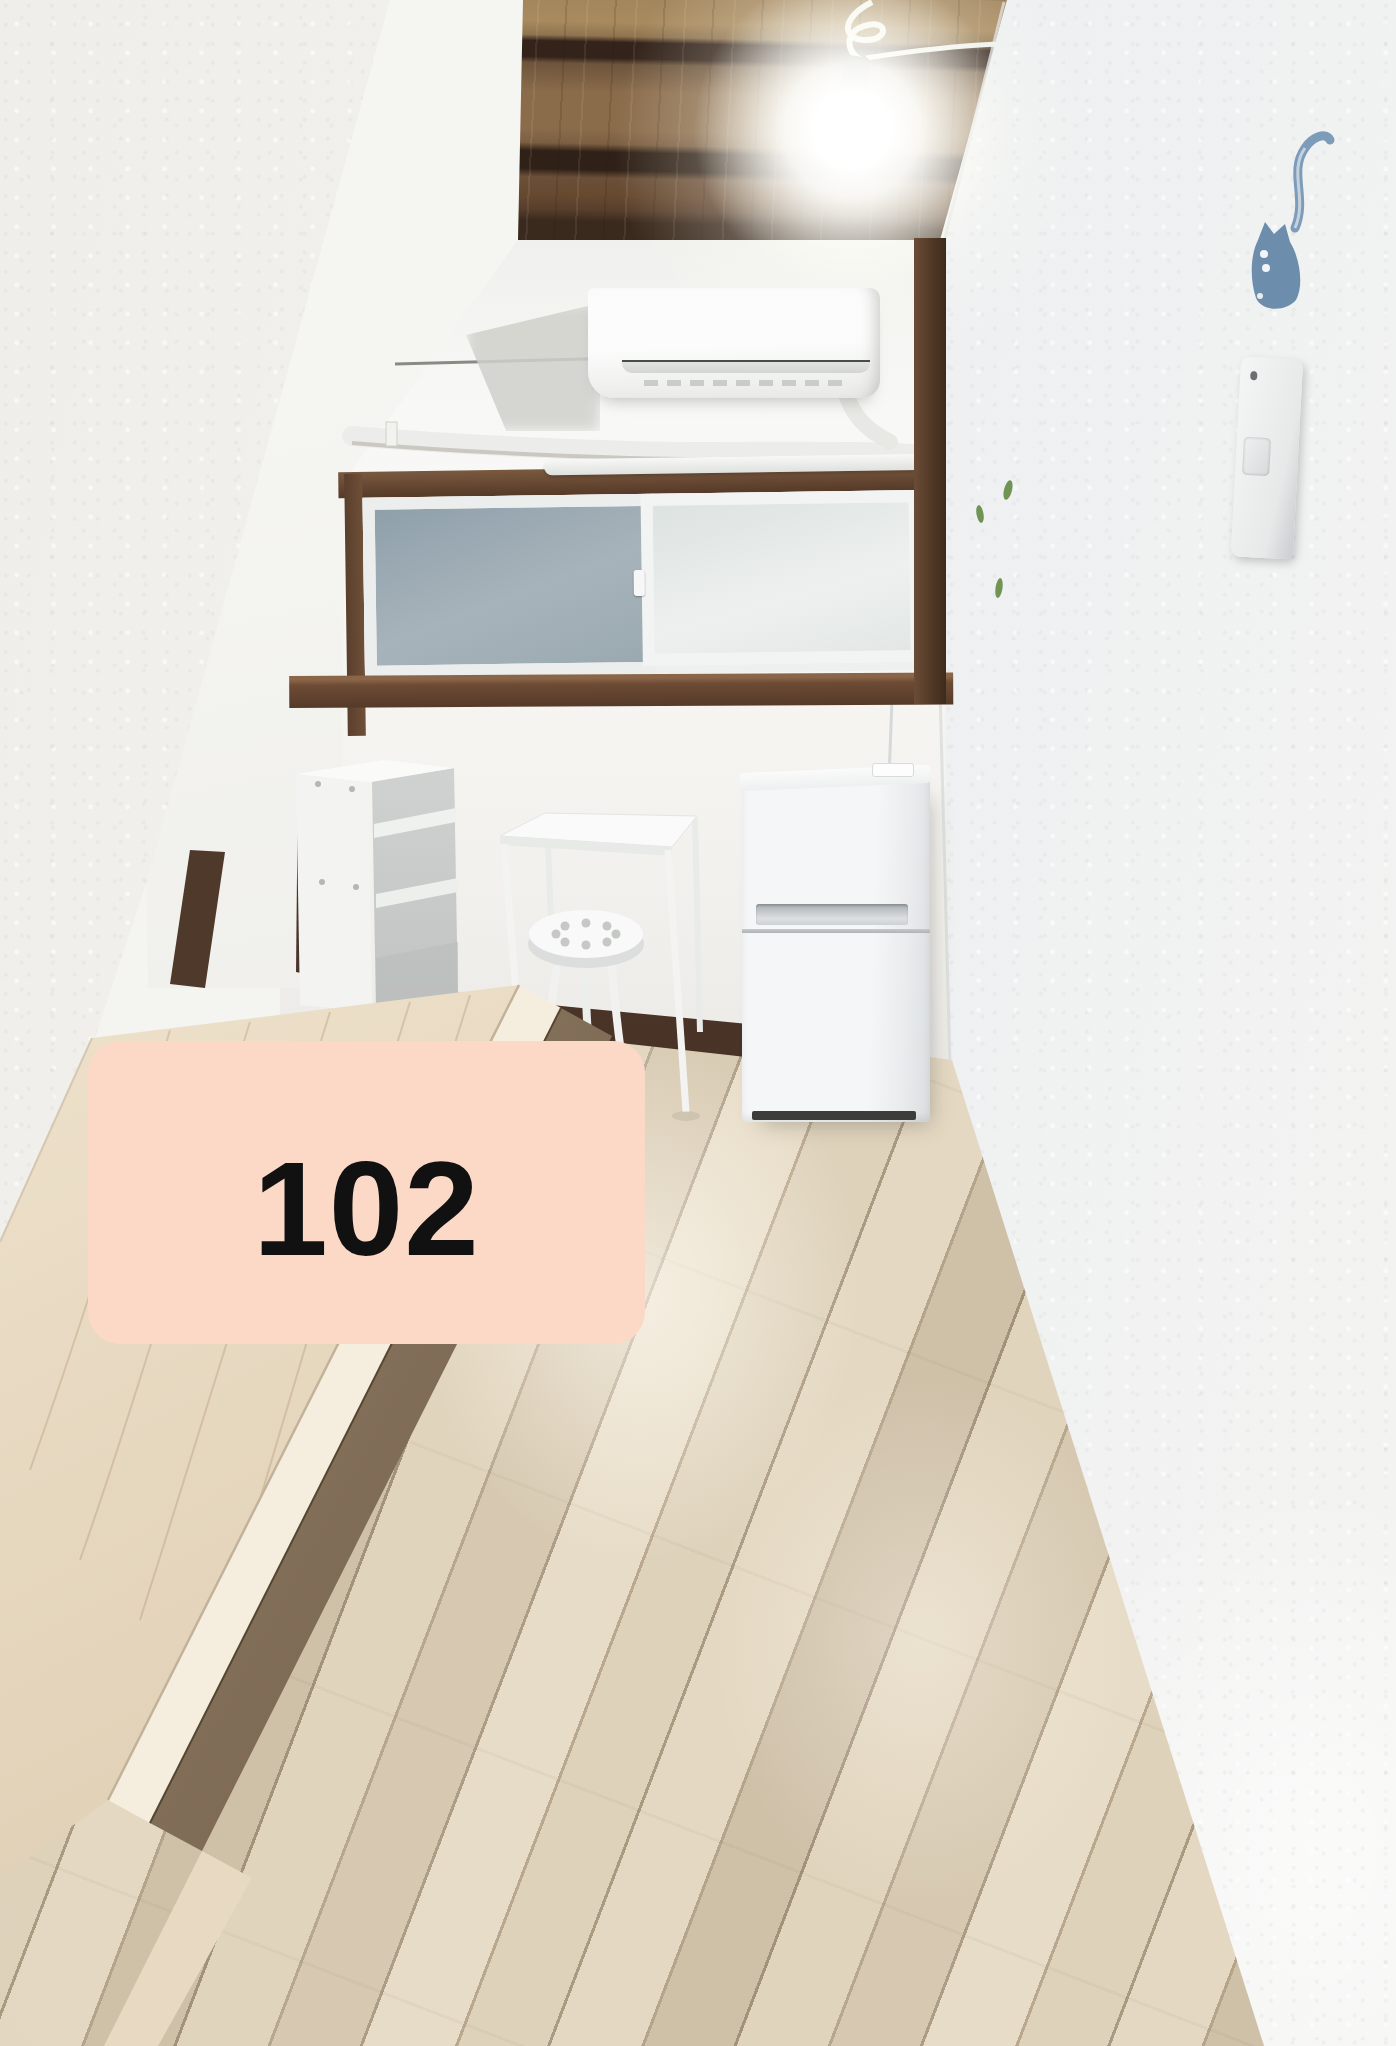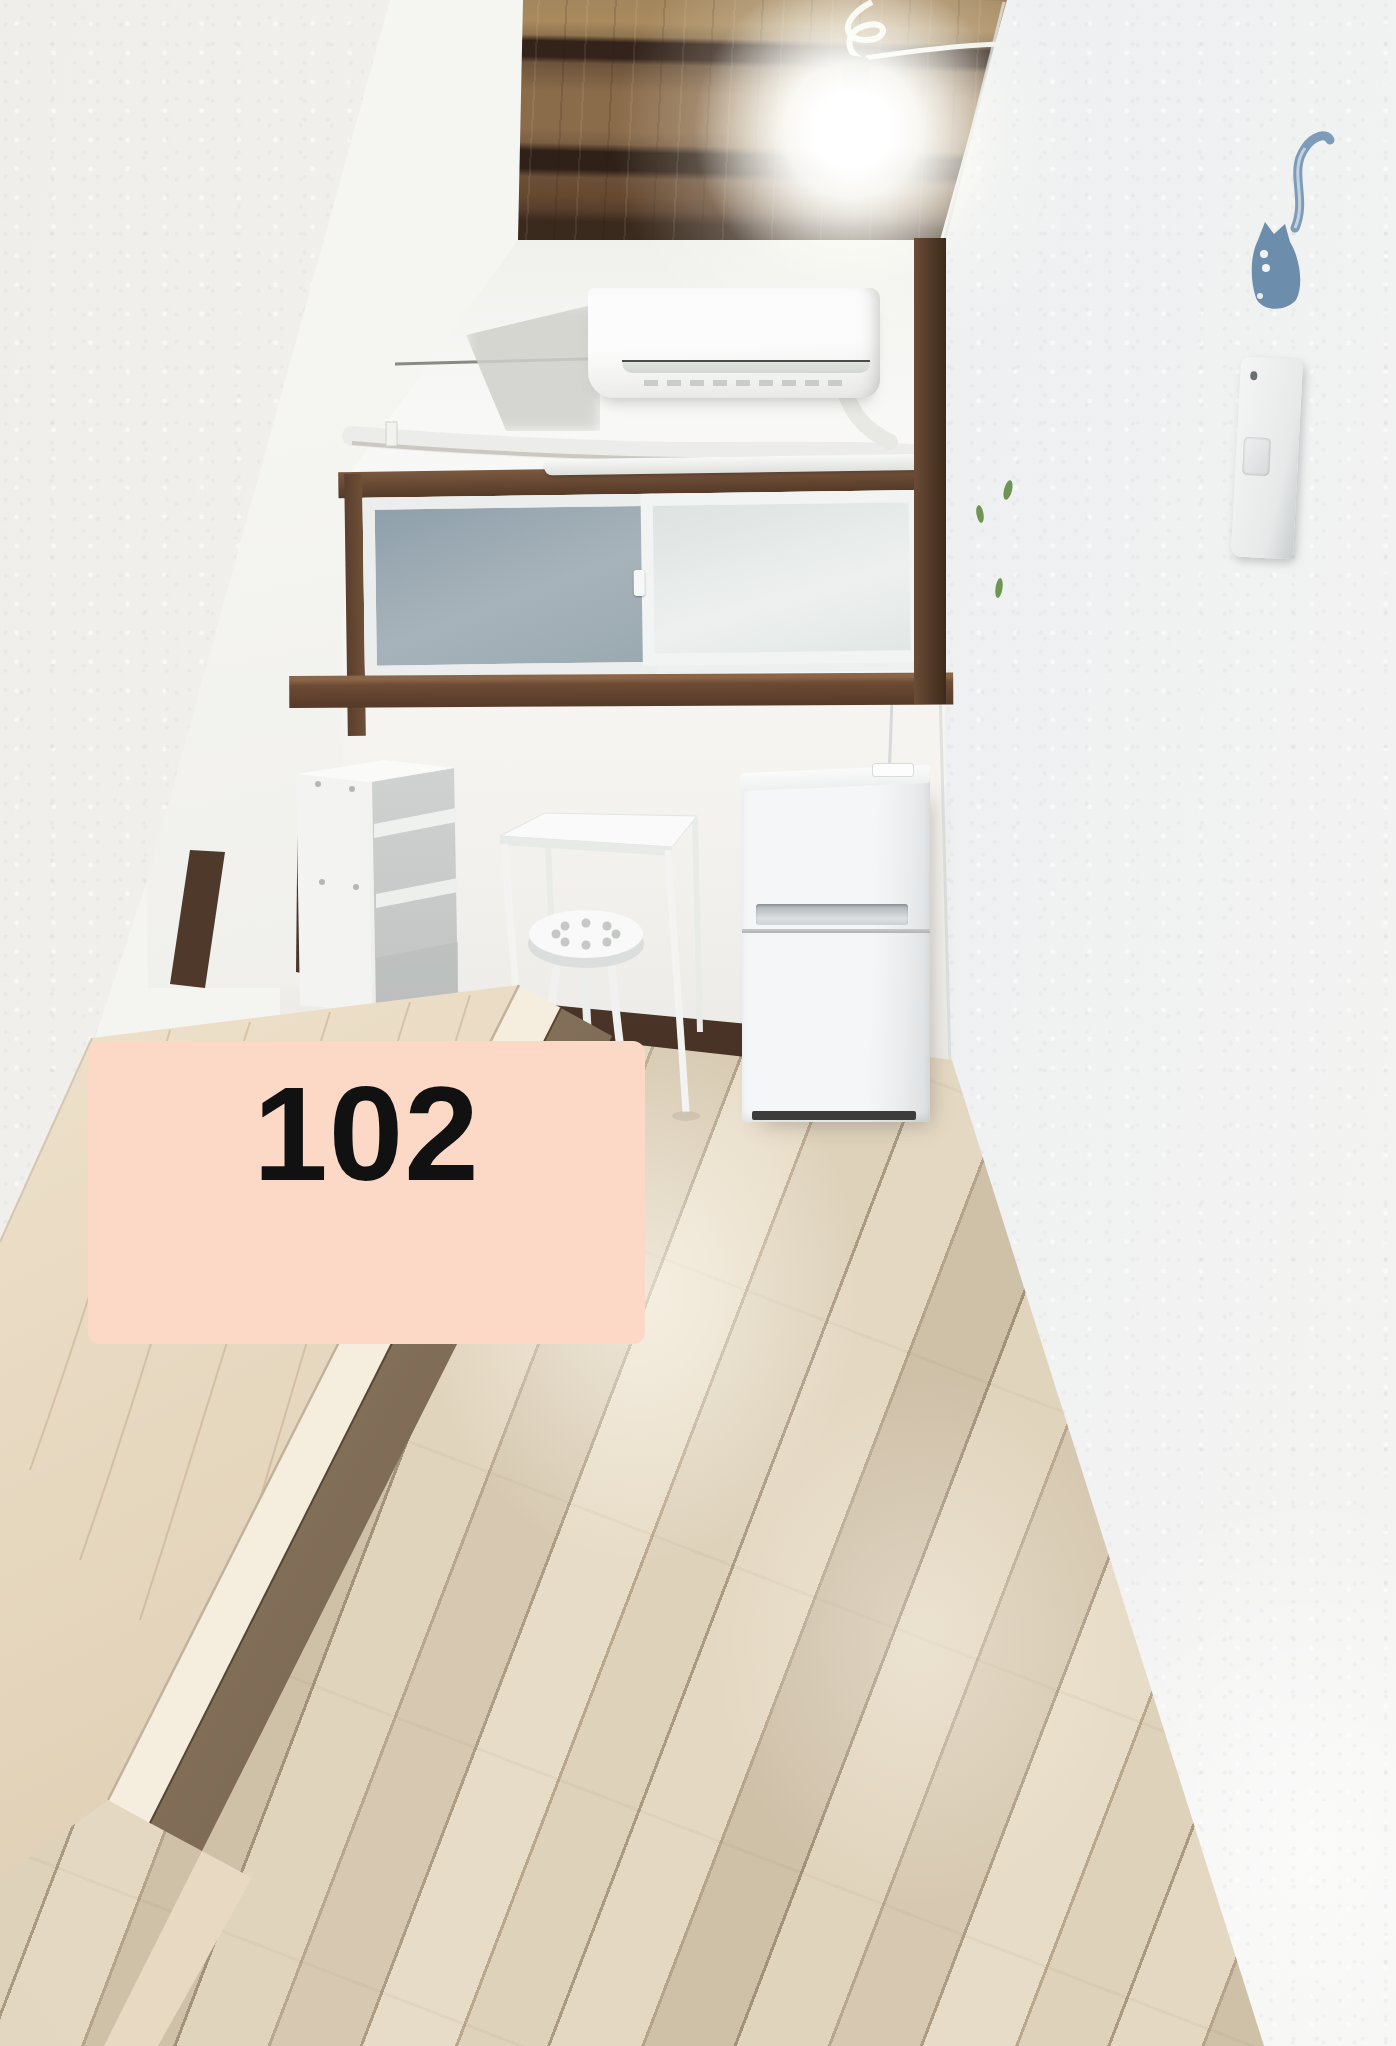--- a/index.html
+++ b/index.html
@@ -104,22 +104,22 @@
   #fridge-top{left:-2px;top:-9px;width:190px;height:18px;background:linear-gradient(#fafbfa,#eef0f0);
     transform:skewY(-2.5deg);border-radius:3px;}
   #fridge-hinge{right:16px;top:-15px;width:42px;height:14px;background:#fdfdfd;
     border:1px solid #d8dbdc;border-radius:3px;}
   #fridge-handle{left:14px;top:126px;width:152px;height:21px;border-radius:3px;
     background:linear-gradient(#a9afb3,#dde0e2 70%,#cdd1d3);box-shadow:inset 0 2px 2px rgba(0,0,0,.18);}
   #fridge-gap{left:0;top:151px;width:188px;height:4px;background:linear-gradient(#c6cacd,#aeb2b5);}
   #fridge-bottom{left:10px;bottom:2px;width:164px;height:9px;background:#3c3c3a;border-radius:2px;}
 
   
-  #room-label{left:88px;top:1041px;width:557px;height:303px;border-radius:12px;
-    background:var(--label-bg,#fcd9c6);display:flex;justify-content:center;}
+  #room-label{left:88px;top:1041px;width:557px;height:303px;border-radius:32px;
+    background:var(--label-bg,#fcd9c6);display:flex;align-items:center;justify-content:center;}
   #room-label span{position:static;transform:translateY(16px);
     font-size:134px;font-weight:bold;letter-spacing:1px;color:var(--label-fg,#101010);}
 
   #grade{background:radial-gradient(120% 120% at 55% 45%,transparent 60%,rgba(120,110,100,.10) 100%);
     pointer-events:none;}
 </style>
 </head>
 <body>
 
 <div id="stage">

